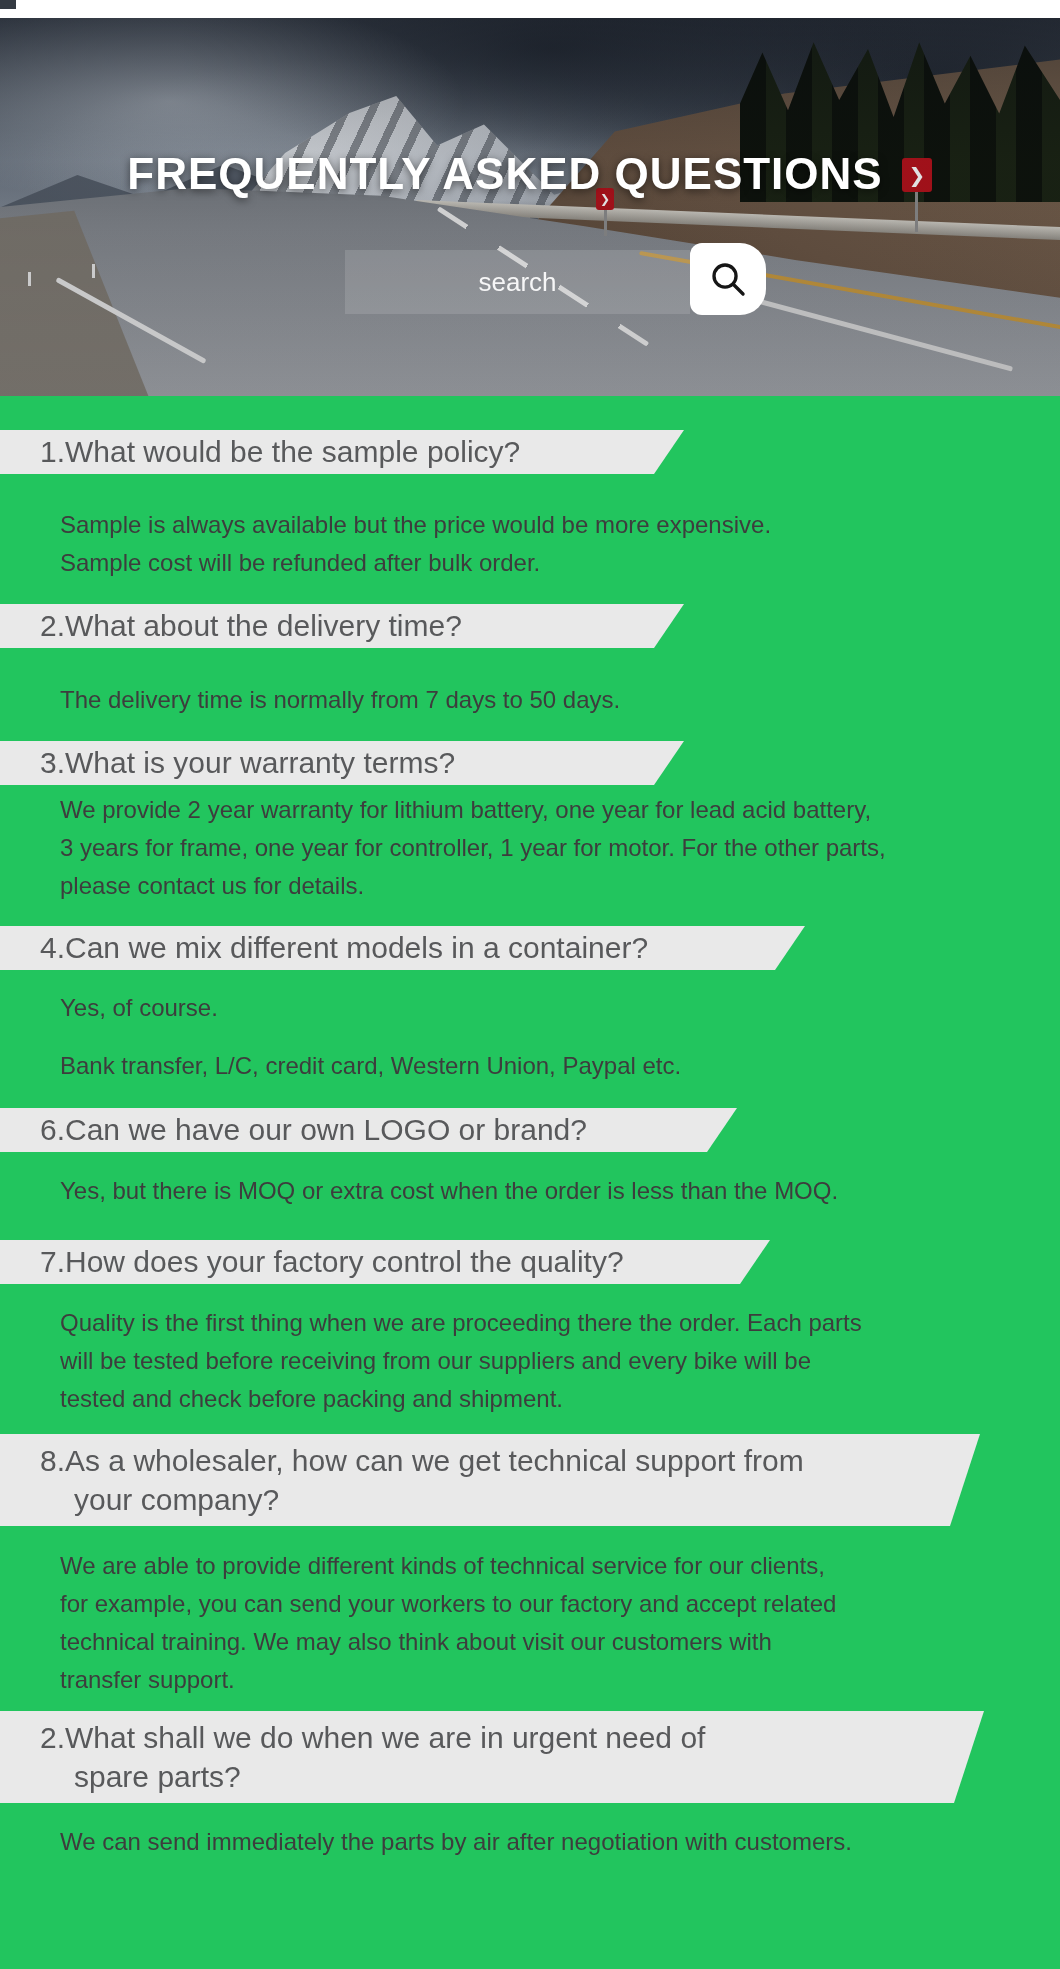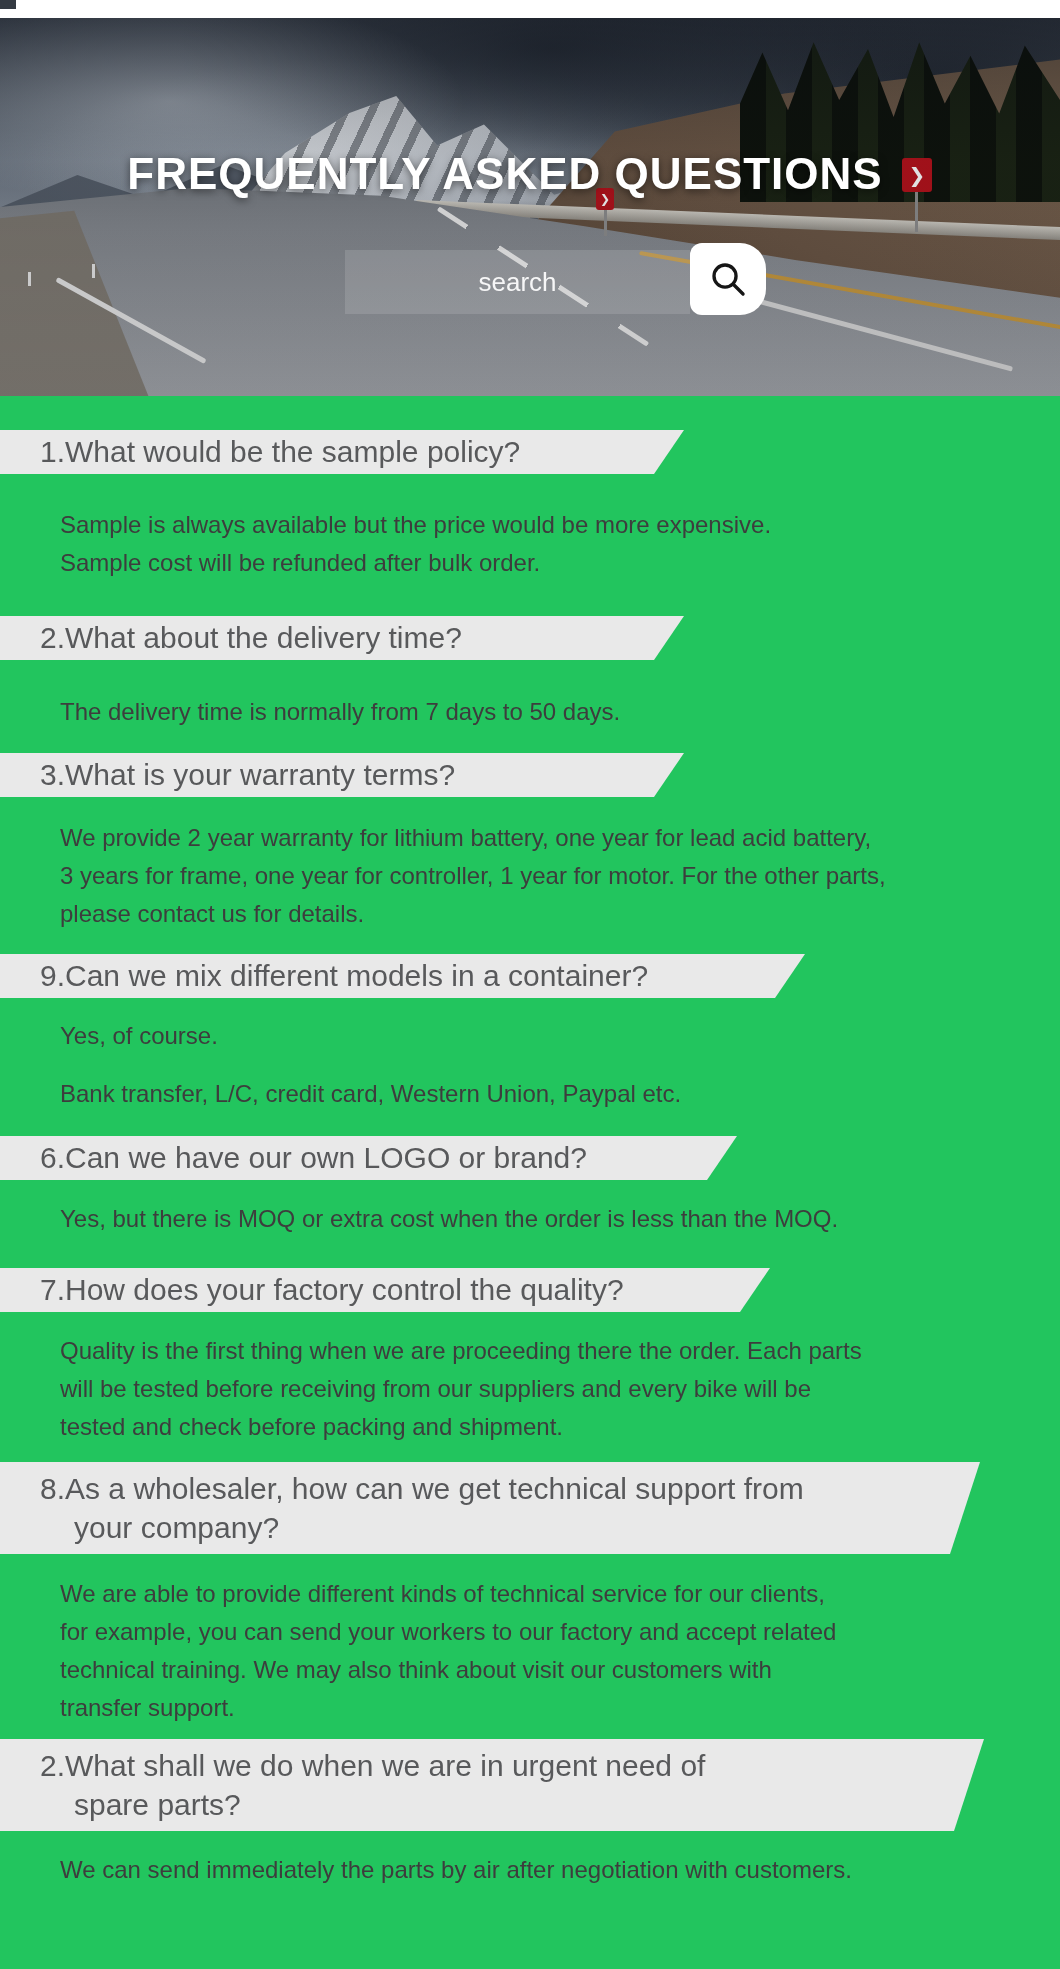--- a/index.html
+++ b/index.html
@@ -90,22 +90,22 @@
   .faq-item:nth-of-type(2) .q-band,
   .faq-item:nth-of-type(3) .q-band{width:684px;}
   .faq-item:nth-of-type(4) .q-band{width:805px;}
   .faq-item:nth-of-type(5) .q-band{width:561px;}
   .faq-item:nth-of-type(6) .q-band{width:737px;}
   .faq-item:nth-of-type(7) .q-band{width:770px;}
   .faq-item:nth-of-type(8) .q-band{width:980px;}
   .faq-item:nth-of-type(9) .q-band{width:984px;}
 
   .faq-item:nth-of-type(1){margin-top:34px;} .faq-item:nth-of-type(1) .answer{margin-top:32px;}
-  .faq-item:nth-of-type(2){margin-top:34px;} .faq-item:nth-of-type(2) .answer{margin-top:33px;}
-  .faq-item:nth-of-type(3){margin-top:22px;} .faq-item:nth-of-type(3) .answer{margin-top:22px;}
+  .faq-item:nth-of-type(2){margin-top:22px;} .faq-item:nth-of-type(2) .answer{margin-top:33px;}
+  .faq-item:nth-of-type(3){margin-top:22px;} .faq-item:nth-of-type(3) .answer{margin-top:6px;}
   .faq-item:nth-of-type(4){margin-top:21px;} .faq-item:nth-of-type(4) .answer{margin-top:19px;}
   .faq-item:nth-of-type(5){margin-top:20px;} .faq-item:nth-of-type(5) .answer{margin-top:18px;}
   .faq-item:nth-of-type(6){margin-top:23px;} .faq-item:nth-of-type(6) .answer{margin-top:20px;}
   .faq-item:nth-of-type(7){margin-top:30px;} .faq-item:nth-of-type(7) .answer{margin-top:20px;}
   .faq-item:nth-of-type(8){margin-top:16px;} .faq-item:nth-of-type(8) .answer{margin-top:21px;}
   .faq-item:nth-of-type(9){margin-top:12px;} .faq-item:nth-of-type(9) .answer{margin-top:20px;}
 </style>
 </head>
 <body>
 
@@ -179,21 +179,21 @@
         </div>
     <div class="answer">
           <div class="a-line">We provide 2 year warranty for lithium battery, one year for lead acid battery,</div>
           <div class="a-line">3 years for frame, one year for controller, 1 year for motor. For the other parts,</div>
           <div class="a-line">please contact us for details.</div>
         </div>
   </section>
 
   <section class="faq-item">
     <div class="q-band">
-          <div class="q-line">9.Can we mix different models in a container?</div>
+          <div class="q-line">4.Can we mix different models in a container?</div>
         </div>
     <div class="answer">
           <div class="a-line">Yes, of course.</div>
         </div>
   </section>
 
   <section class="faq-item">
     <div class="answer">
           <div class="a-line">Bank transfer, L/C, credit card, Western Union, Paypal etc.</div>
         </div>

